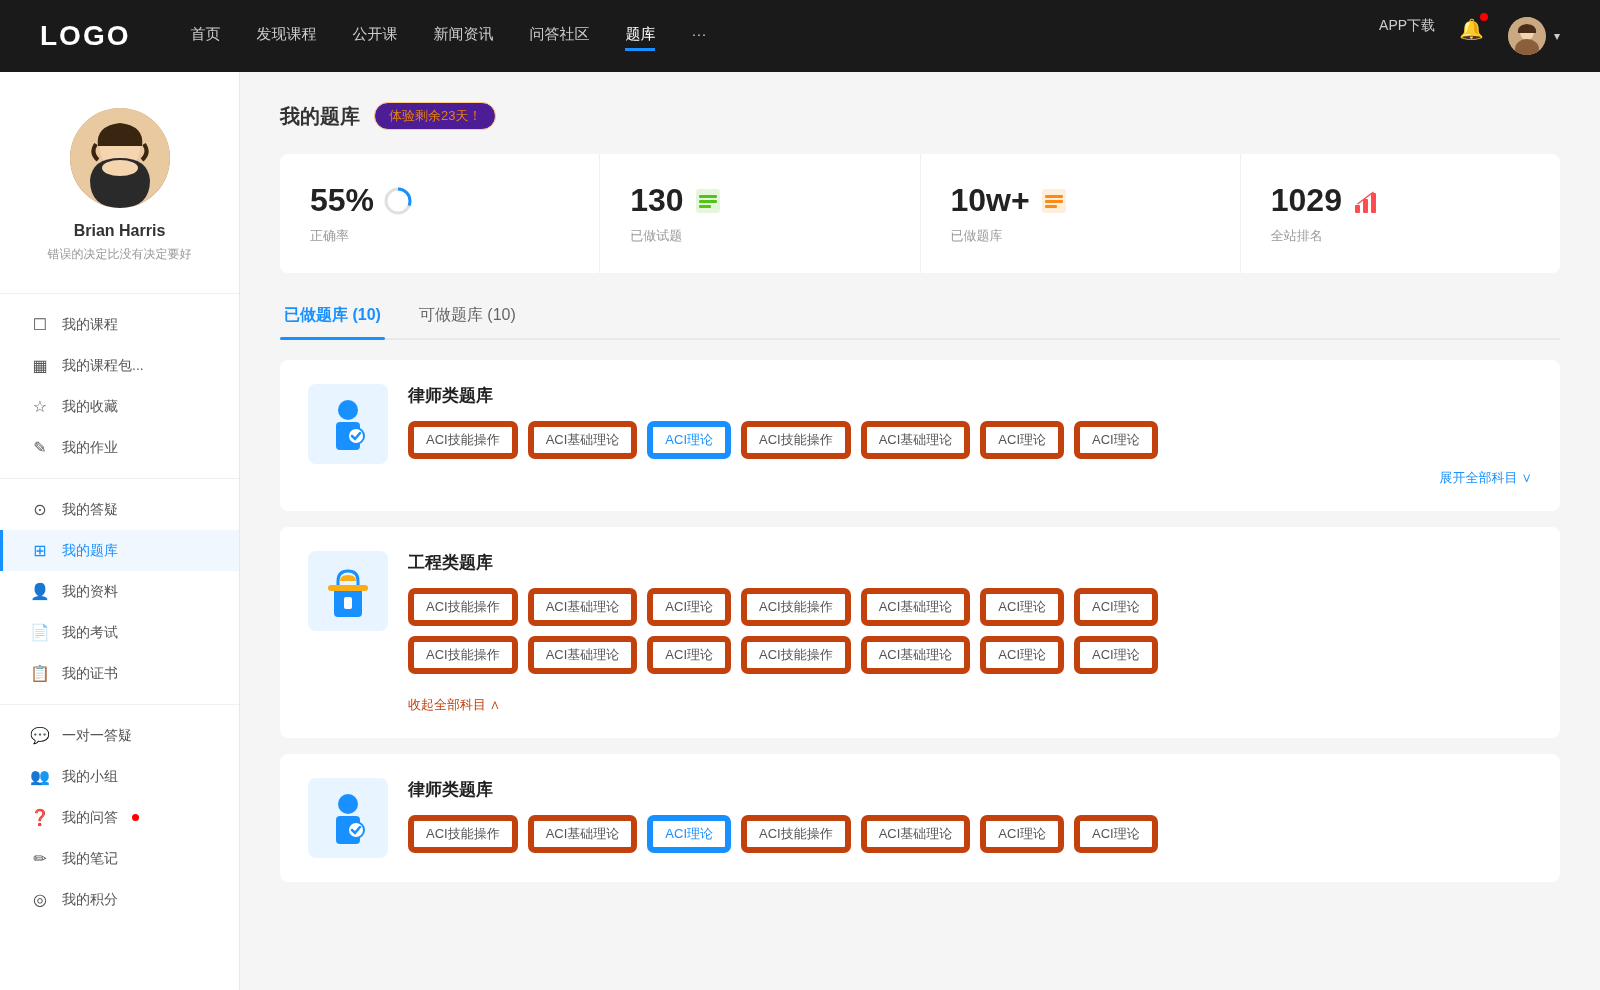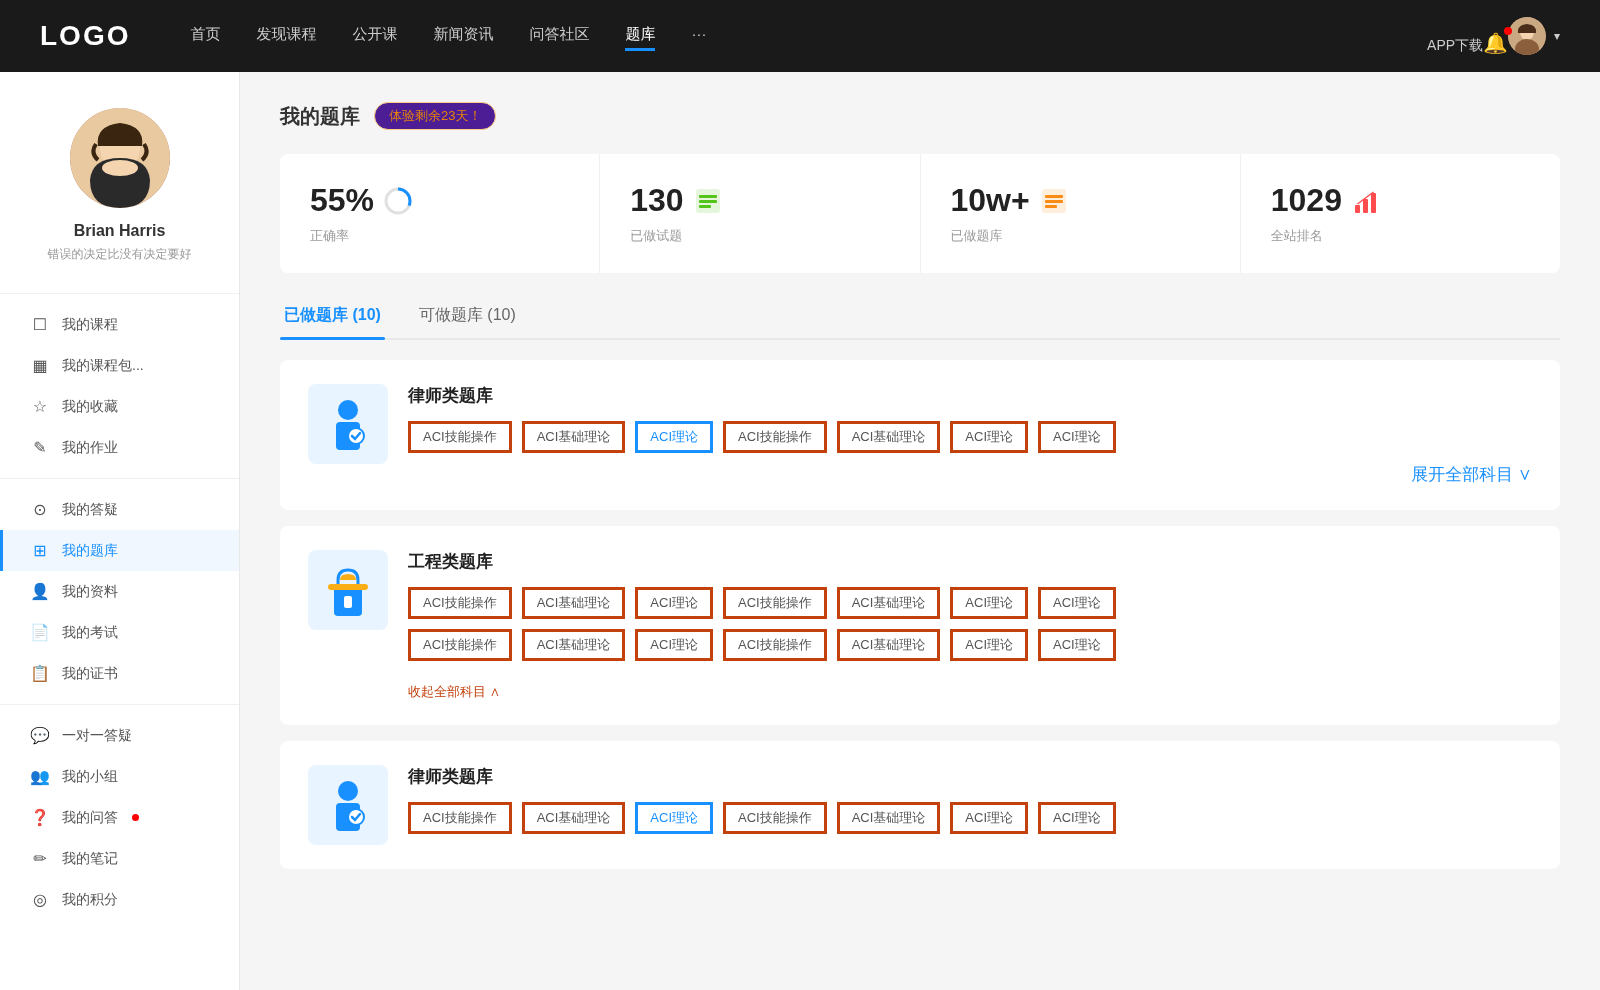--- a/index.html
+++ b/index.html
@@ -34,21 +34,22 @@
       font-size: 15px;
       padding: 4px 0;
       border-bottom: 3px solid transparent;
     }
     .navbar-link.active {
       color: #fff;
       border-bottom: 3px solid #1890ff;
     }
     .navbar-right {
       display: flex;
-      align-items: flex-end;
+      align-items: flex-start;
+      gap: 24px;
     }
     .app-download {
       color: #ccc;
       font-size: 14px;
       cursor: pointer;
     }
     .bell-wrapper {
       position: relative;
       cursor: pointer;
     }
@@ -304,37 +305,37 @@
       color: #222;
       margin-bottom: 14px;
     }
     .tags-row {
       display: flex;
       flex-wrap: wrap;
       gap: 10px;
       align-items: center;
     }
     .tag {
-      border: 3px solid #c2410c;
-      border-radius: 0;
+      border: 6px solid #c2410c;
+      border-radius: 7px;
       padding: 4px 12px;
       font-size: 13px;
       color: #555;
       cursor: pointer;
       text-align: center;
     }
     .tag.active-tag {
       border-color: #1890ff;
       color: #1890ff;
       background: #fff;
     }
     .expand-btn {
       margin-top: 10px;
       color: #1890ff;
-      font-size: 17px;
+      font-size: 13px;
       cursor: pointer;
       text-align: right;
     }
     .collapse-btn {
       color: #c2410c;
       font-size: 13px;
       cursor: pointer;
       text-align: left;
       margin-top: 22px;
     }

